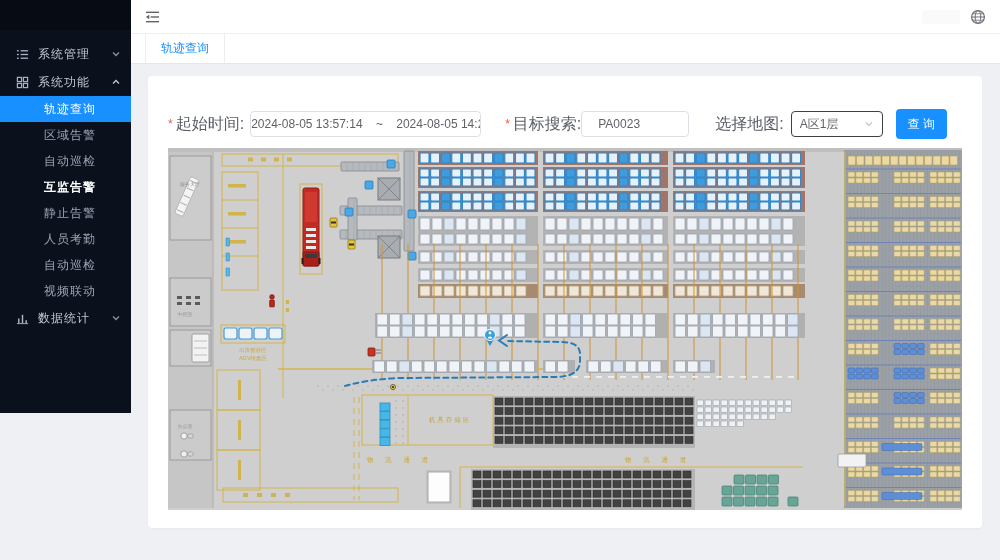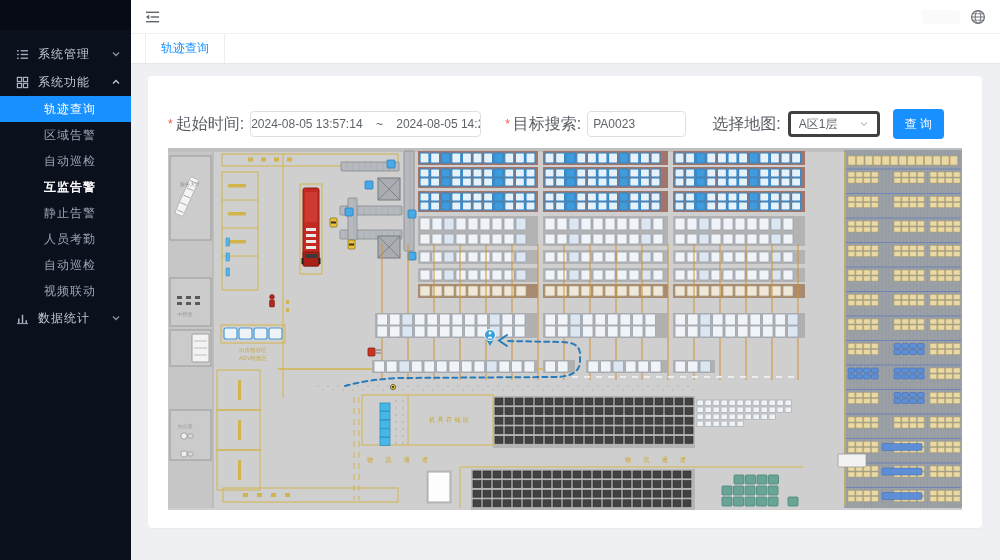--- a/index.html
+++ b/index.html
@@ -1,21 +1,21 @@
 <!DOCTYPE html>
 <html><head>
 <meta charset="utf-8">
 <style>
   * { box-sizing: border-box; margin: 0; padding: 0; }
   html,body { width:1000px; height:560px; overflow:hidden; }
   body { font-family:"Liberation Sans","DejaVu Sans",sans-serif; background:#eef0f4; }
   .app { display:flex; width:1000px; height:560px; }
 
   
-  .sidebar { width:131px; height:560px; background:#0b101d; flex:0 0 131px; }
+  .sidebar { width:131px; height:413px; background:#0b101d; flex:0 0 131px; }
   .logo-block { height:30px; background:#070b14; }
   .nav { padding-top:10px; }
   .nav-item { display:flex; align-items:center; height:28px; padding:0 10px 0 16px; cursor:pointer; }
   .nav-item .ico { width:14px; height:14px; margin-right:8px; flex:0 0 14px; display:flex; align-items:center; }
   .nav-item .lbl { font-size:12px; color:#c3c9d5; flex:1; letter-spacing:1px; }
   .nav-item .chev { width:10px; height:10px; }
   .nav-sub { display:flex; align-items:center; height:26px; padding-left:44px; cursor:pointer; }
   .nav-sub .lbl { font-size:12px; color:#9aa3b5; letter-spacing:1px; }
   .nav-sub.active { background:#1890ff; }
   .nav-sub.active .lbl { color:#ffffff; }
@@ -30,21 +30,21 @@
   .tab { height:29px; line-height:29px; padding:0 15px; font-size:12px; background:#fff;
          border-left:1px solid #ededed; border-right:1px solid #ededed; color:#1890ff; cursor:pointer; }
   .content { flex:1; padding:12px 18px 0 17px; }
   .card { background:#ffffff; border-radius:4px; width:834px; height:452px; padding:34px 20px 18px 20px; box-shadow:0 1px 2px rgba(0,0,0,0.03); }
 
   .form-row { display:flex; align-items:center; height:28px; }
   .f-label { font-size:16px; color:#5a5e66; font-weight:normal; white-space:nowrap; }
   .req { color:#f25643; margin-right:3px; font-size:12px; }
   .f-input { height:26px; border:1px solid #dcdfe6; border-radius:4px; font-size:12px; color:#5f6368;
              font-family:"Liberation Sans",sans-serif; text-align:center; background:#fff; outline:none; }
-  .sel { height:26px; border:3px solid #404040; border-radius:4px; background:#fff; display:flex; align-items:center;
+  .sel { height:26px; border:1px solid #404040; border-radius:4px; background:#fff; display:flex; align-items:center;
          font-size:12px; color:#5f6368; padding:0 8px; justify-content:space-between; cursor:pointer; }
   .btn { height:30px; background:#1890ff; color:#fff; border:none; border-radius:4px; font-size:12px;
          padding:0 12px; cursor:pointer; font-family:"Liberation Sans",sans-serif; white-space:nowrap; }
   .map-wrap { margin-top:10px; width:794px; height:362px; }
   svg text { user-select:none; }
 </style>
 </head>
 <body>
 
 <div class="app">
@@ -166,21 +166,21 @@
 
     <div class="content">
       <div class="card">
 
         <div class="form-row">
           <span class="req">*</span>
           <span class="f-label">起始时间:</span>
           <input class="f-input" style="width: 231px; margin-left: 6px;" readonly="" value="2024-08-05 13:57:14    ~    2024-08-05 14:27:14">
           <span class="req" style="margin-left:24px;">*</span>
           <span class="f-label">目标搜索:</span>
-          <input class="f-input" style="width: 99px; margin-left: 6px; text-align: left; padding-left: 5px;" readonly="" value="PA0023">
+          <input class="f-input" style="width: 108px; text-align: left; padding-left: 16px;" readonly="" value="PA0023">
           <span class="f-label" style="margin-left:26px;">选择地图:</span>
           <div class="sel" style="width:92px; margin-left:7px;">
             <span>A区1层</span>
             <svg width="10" height="10" viewBox="0 0 10 10">
                 <polyline points="2,3.5 5,6.5 8,3.5" fill="none" stroke="#c0c4cc" stroke-width="1.2"></polyline>
               </svg>
           </div>
           <button class="btn" style="margin-left:13px;">查 询</button>
         </div>
 

